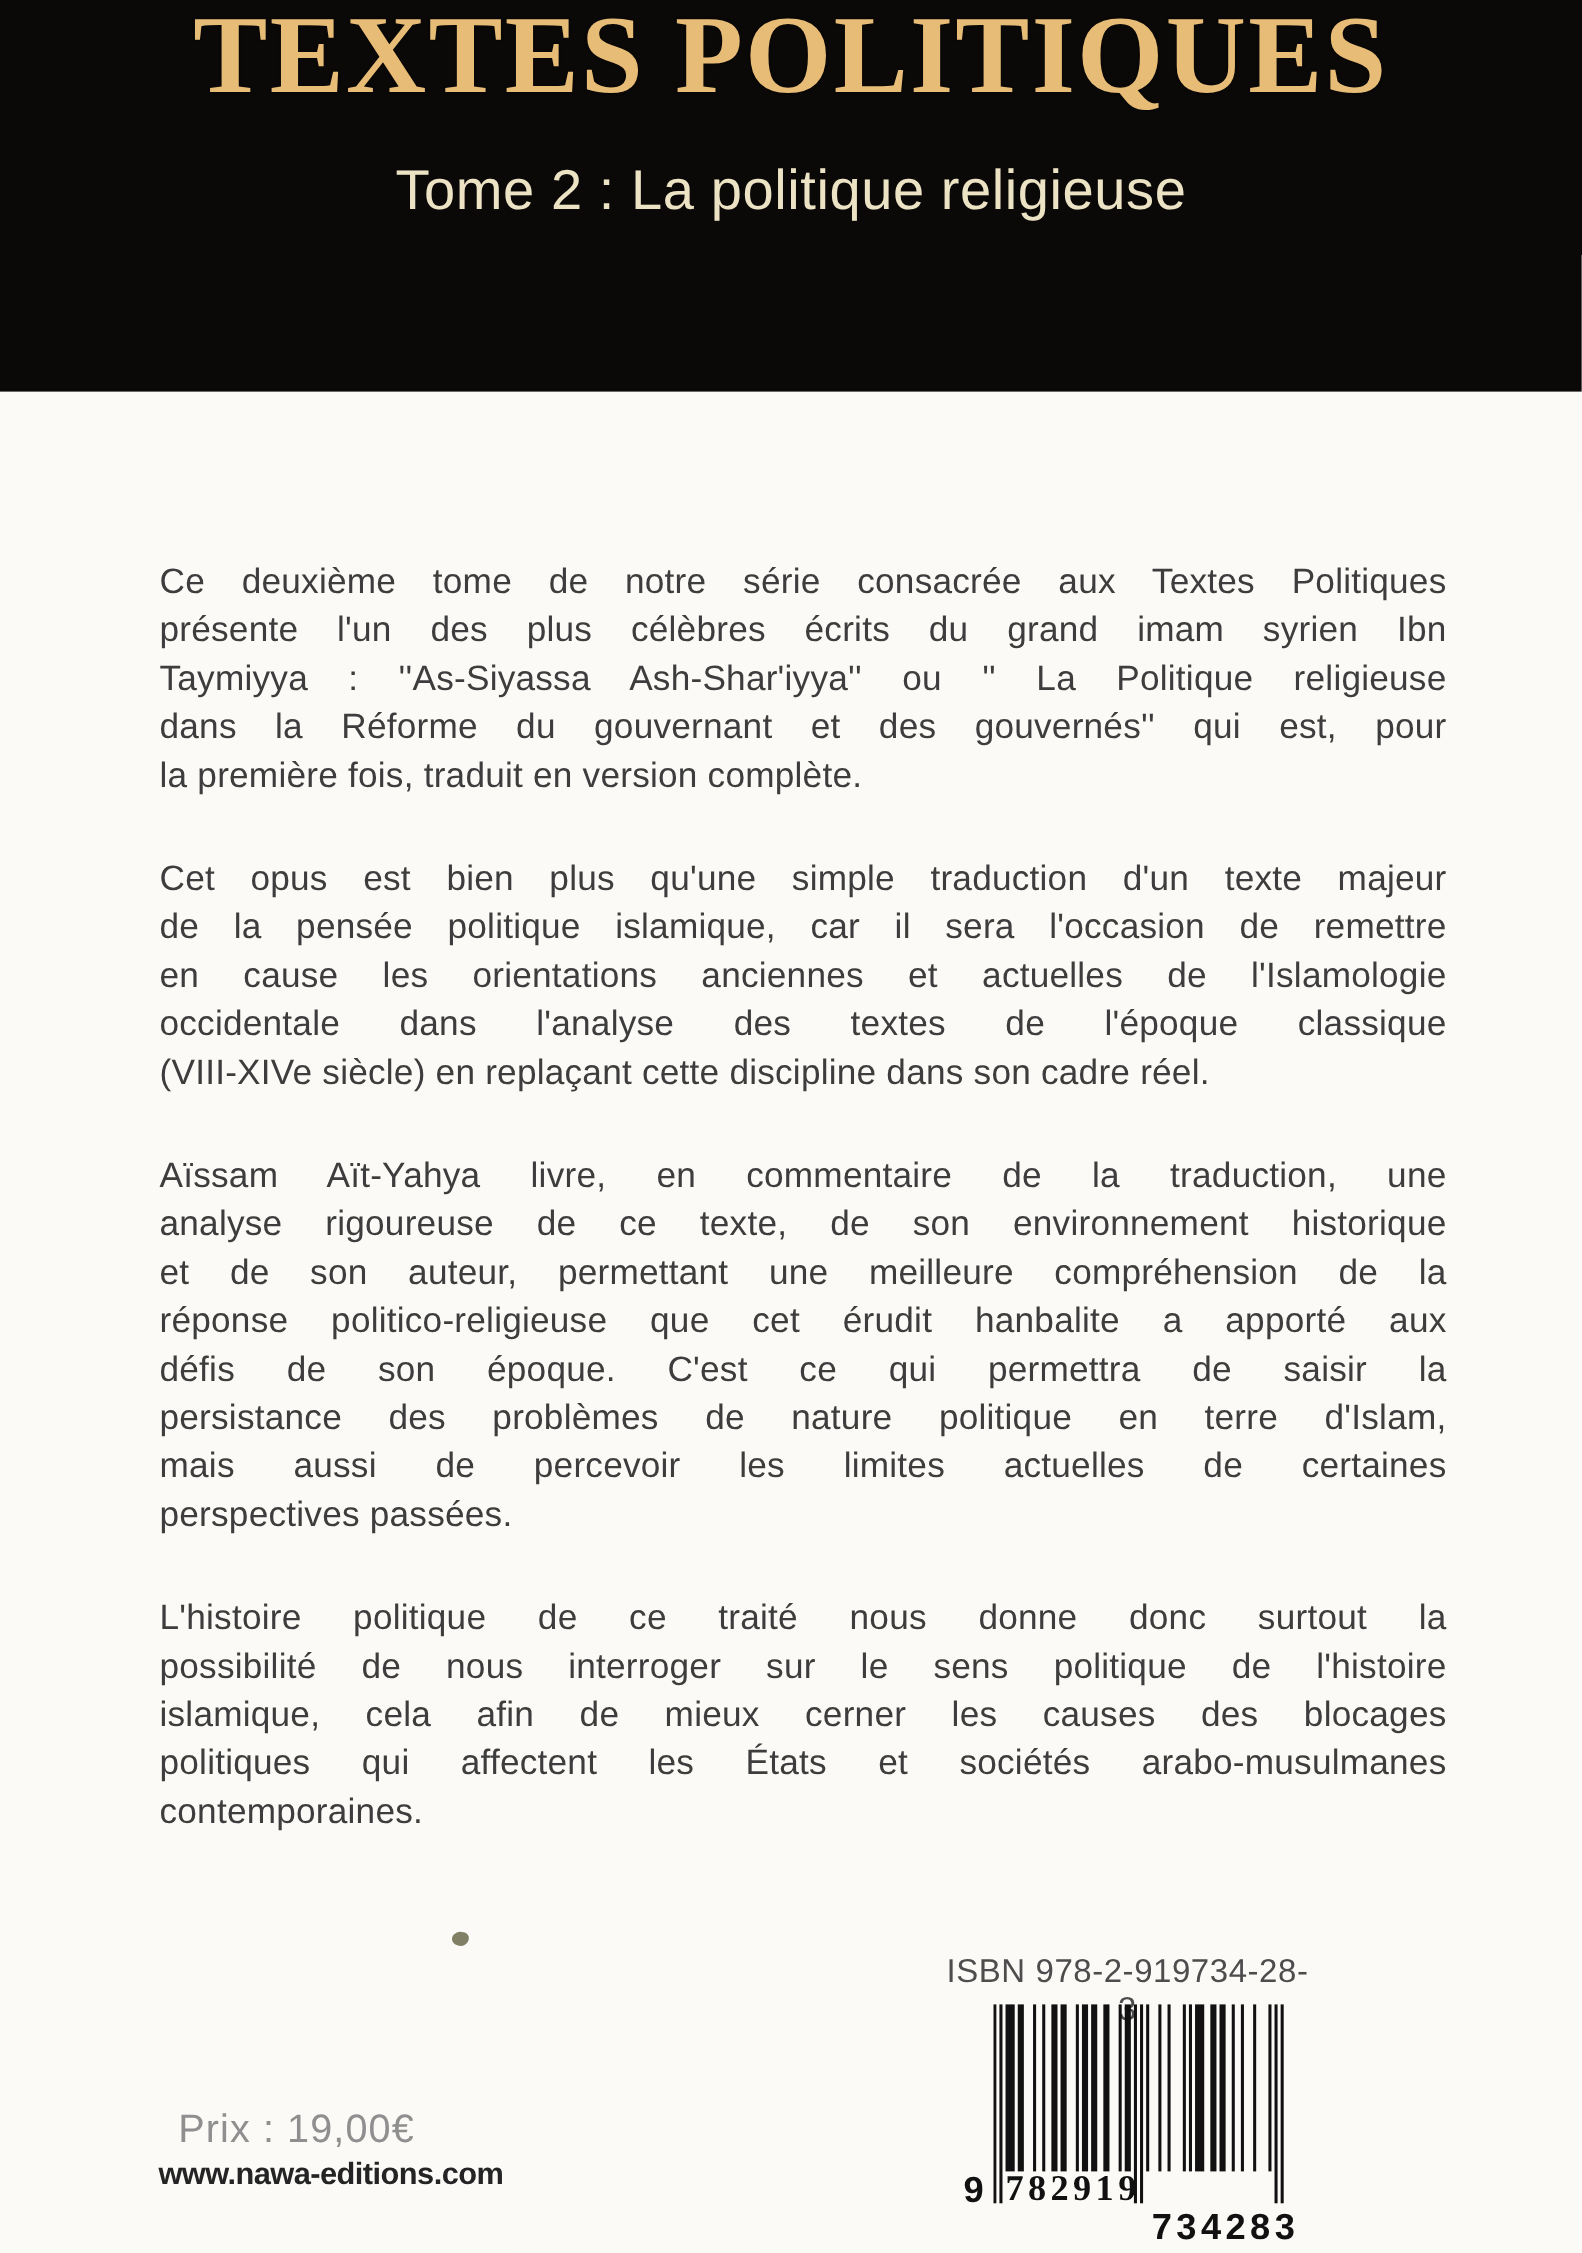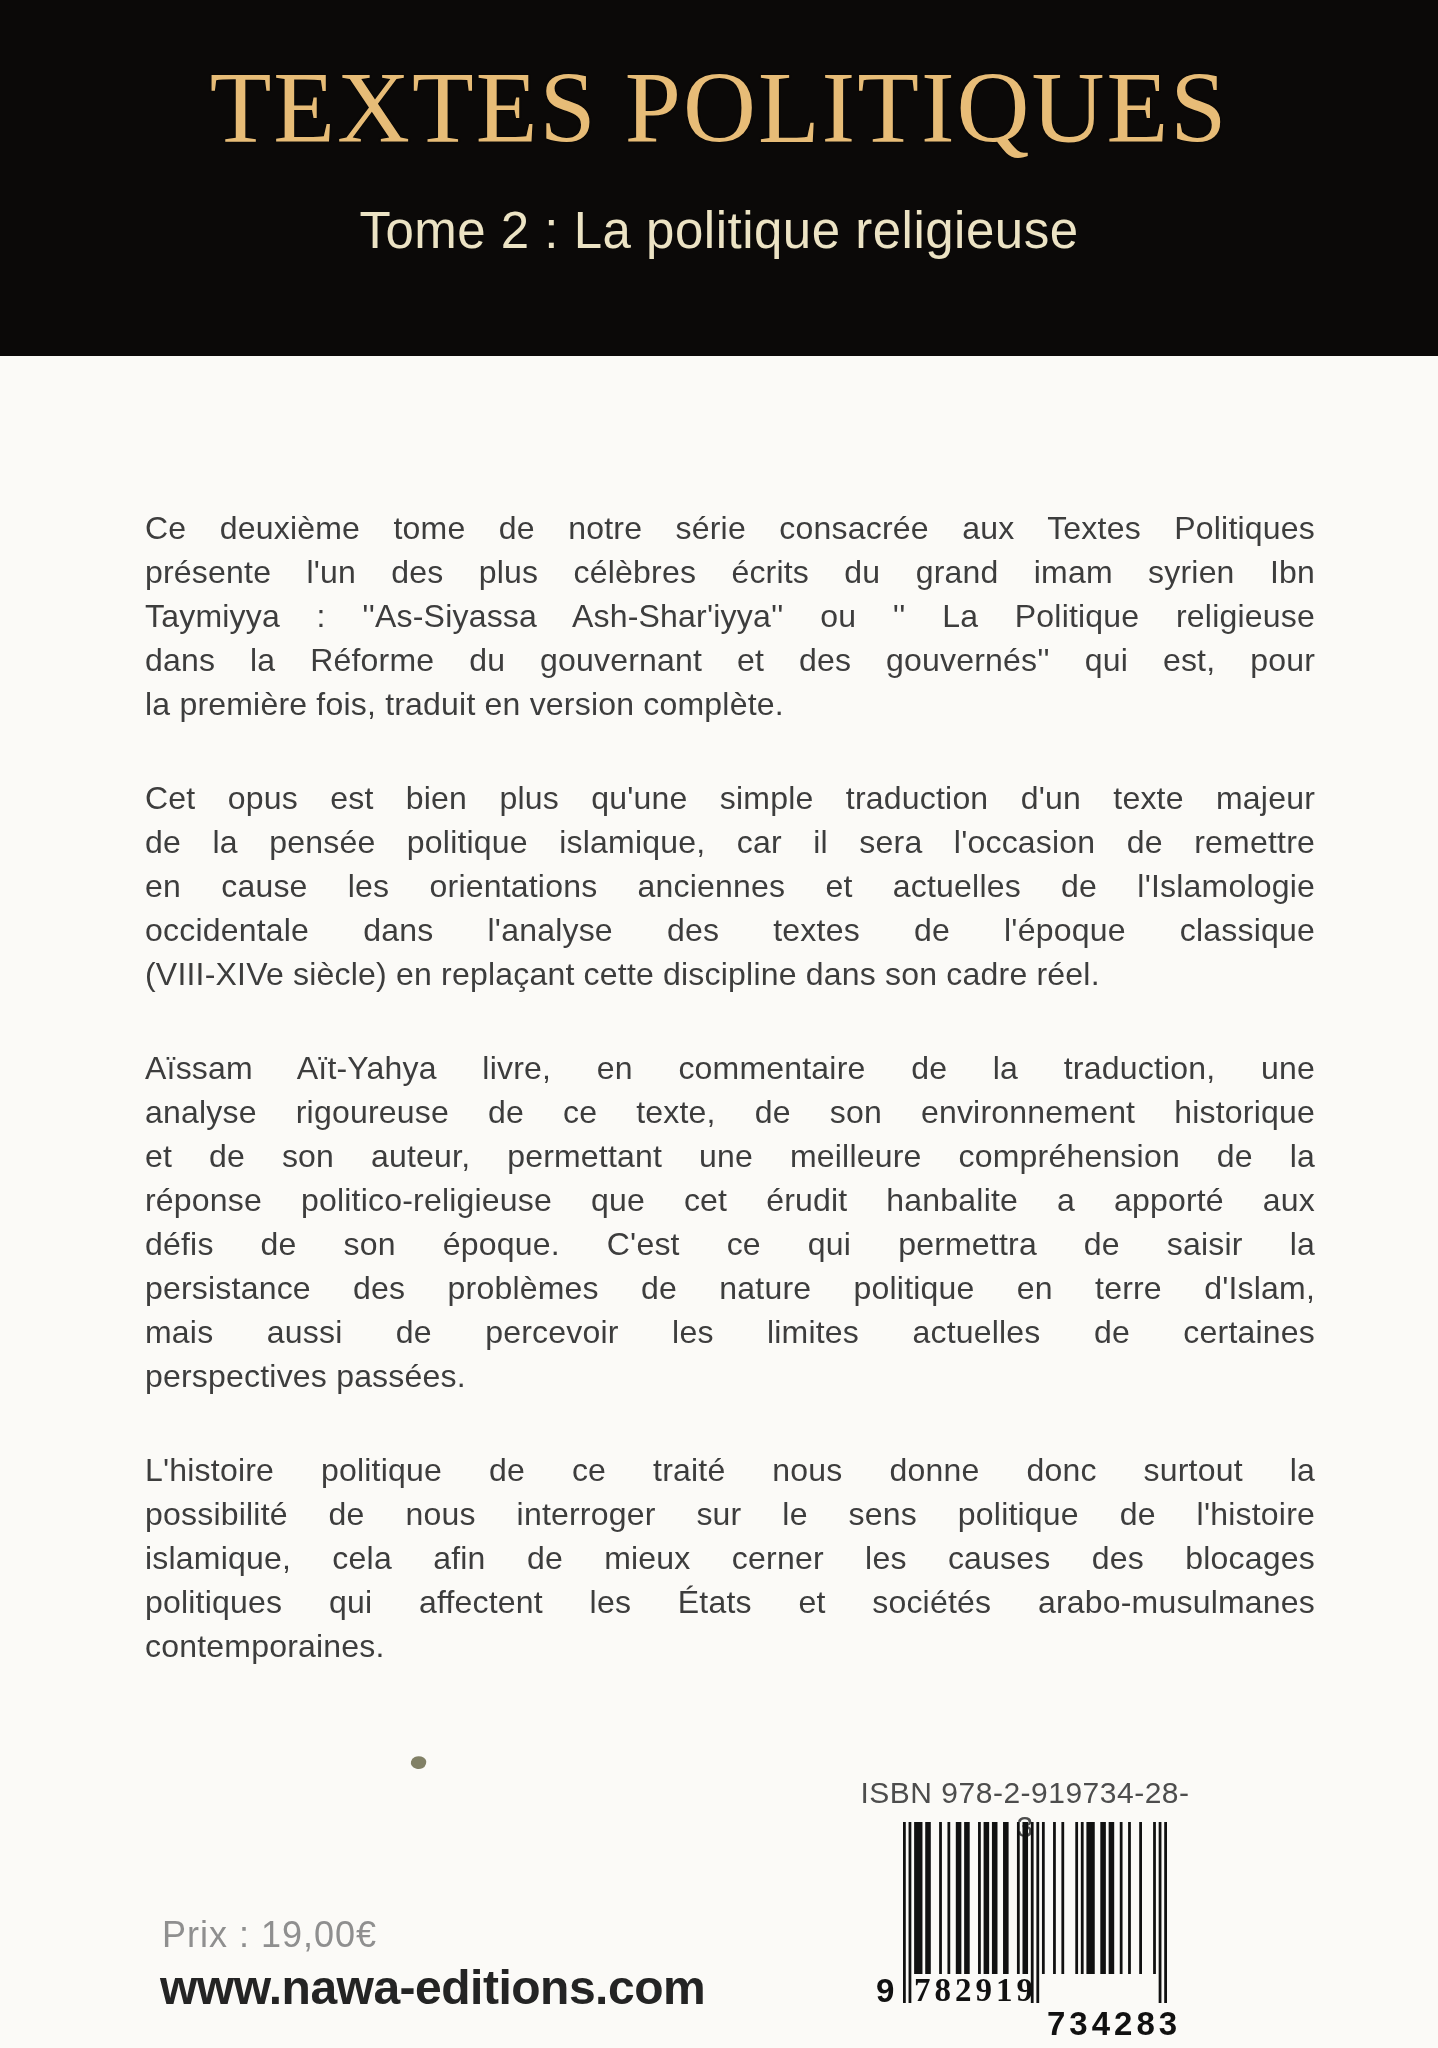--- a/index.html
+++ b/index.html
@@ -16,23 +16,22 @@
   }
 
   
   .header {
     position: absolute; left: 0; top: 0;
     width: 100%; height: 356px;
     background: var(--header-bg, #0b0908);
     text-align: center;
   }
   .title {
-    margin-top: 58px;
     font-family: "Liberation Serif", serif;
-    font-weight: 400;
+    font-weight: 700;
     font-size: 101px;
     line-height: 1.0;
     letter-spacing: 2px;
     color: var(--title-gold, #e7bc77);
     text-shadow: 0 0 2px rgba(0,0,0,.6);
   }
   .subtitle {
     margin-top: 44px;
     font-weight: 300;
     font-size: 51px;
@@ -91,22 +90,22 @@
   .price {
     position: absolute;
     left: 162px; top: 1914px;
     font-size: 36px;
     font-weight: 300;
     letter-spacing: 1px;
     color: var(--price-text, #8f8f8f);
   }
   .website {
     position: absolute;
-    left: 160px; top: 1960px;
-    font-size: 48px;
+    left: 144px; top: 1960px;
+    font-size: 28px;
     font-weight: bold;
     letter-spacing: -0.5px;
     color: var(--website-text, #242424);
   }
 
   
   .speck {
     position: absolute;
     left: 411px; top: 1756px;
     width: 15px; height: 13px;

